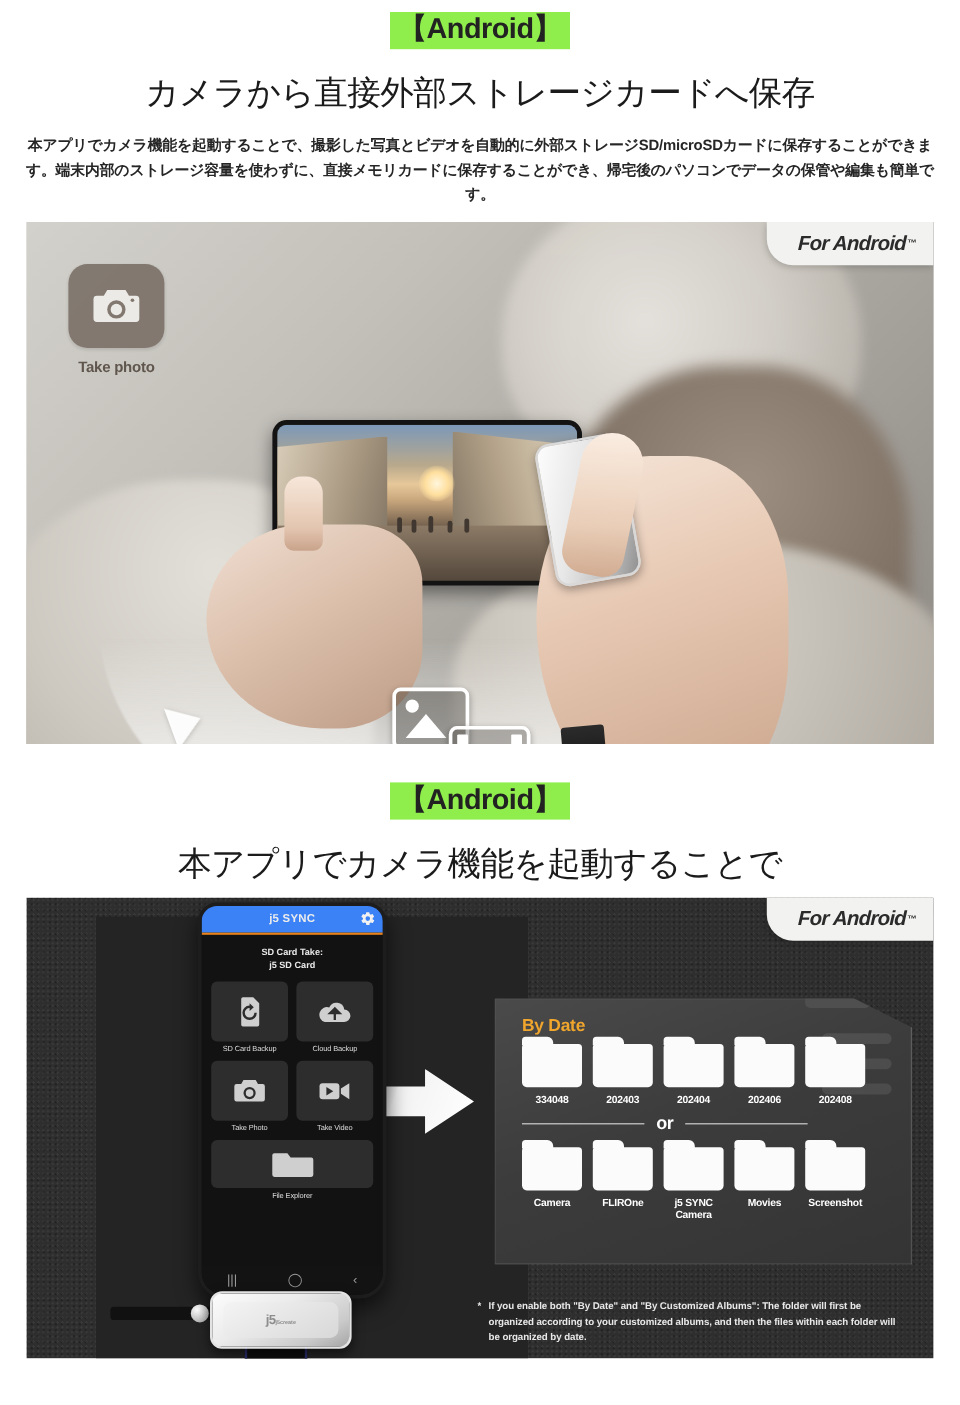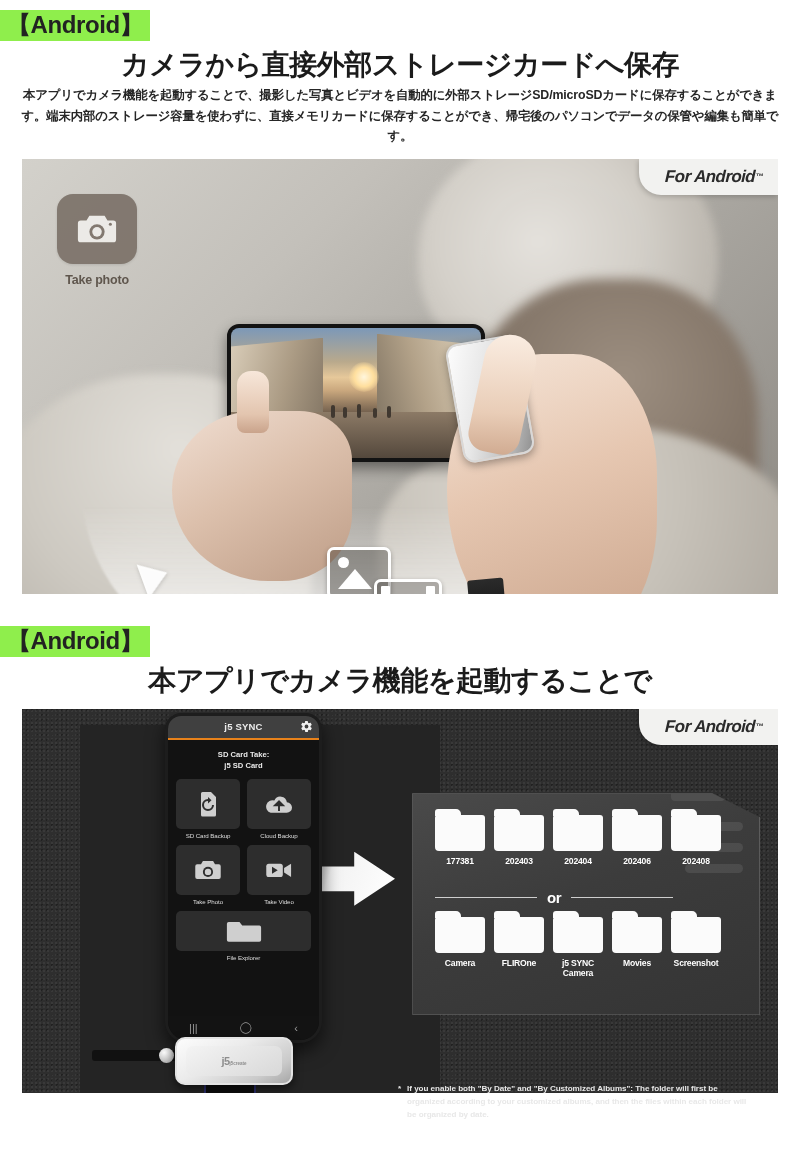--- a/index.html
+++ b/index.html
@@ -6,42 +6,42 @@
   html, body {
     width: 800px;
     background: #ffffff;
     font-family: "Liberation Sans", "DejaVu Sans", sans-serif;
     -webkit-font-smoothing: antialiased;
   }
   body { width: 800px; height: 1171px; overflow: hidden; position: relative; }
 
   
   .section { width: 800px; }
-  .tag-wrap { padding-top: 10px; }
+  .tag-wrap { text-align: center; padding-top: 10px; }
   .android-tag {
     display: inline-block;
     background: #8FEE4C;
     color: #222222;
     font-size: 24px;
     font-weight: bold;
     line-height: 1.05;
     padding: 2px 7px 4px 7px;
     letter-spacing: -0.4px;
   }
   .headline {
     text-align: center;
     font-size: 28px;
-    font-weight: bold;
+    font-weight: normal;
     color: #1b1b1b;
     letter-spacing: -0.5px;
-    margin-top: 7px;
+    margin-top: 20px;
     line-height: 1.18;
   }
   .lede {
-    margin: 4px auto 0 auto;
+    margin: 17px auto 0 auto;
     width: 762px;
     text-align: center;
     font-size: 12.4px;
     font-weight: bold;
     color: #262626;
     line-height: 1.65;
     letter-spacing: -0.15px;
   }
 
   
@@ -267,21 +267,21 @@
   }
 
   
   .phone2 {
     position:absolute; left:143px; top:4px; width:157px; height:330px;
     background:#121212; border:3px solid #1d1d1d;
     border-radius:16px 16px 22px 22px; z-index:5; overflow:hidden;
     box-shadow:0 8px 18px rgba(0,0,0,.6);
   }
   .app-head {
-    height:22px; background:#404040; position:relative;
+    height:22px; background:#3b82f6; position:relative;
     display:flex; align-items:center; justify-content:center;
   }
   .app-title { font-size:9.5px; color:#ececec; font-weight:bold; letter-spacing:.2px; }
   .gear {
     position:absolute; right:6px; top:4px; width:13px; height:13px; color:#f1f1f1;
   }
   .app-rule { height:2px; background:#e8821a; }
   .sd-name {
     text-align:center; color:#e9e9e9; font-size:7.6px; line-height:1.5;
     padding:9px 4px 7px 4px; font-weight:bold;
@@ -586,24 +586,25 @@
 
     <div class="sdcard">
       <div class="notch"></div>
       <div class="sd-pads">
         <i></i>
           <i></i>
           <i></i>
       </div>
 
       <div class="group" style="top:14px">
+        <div class="group-title">By Date</div>
         <div class="folders">
           <div class="folder">
             <div class="fico"></div>
-            <div class="fname">177381</div>
+            <div class="fname">334048</div>
           </div>
           <div class="folder">
             <div class="fico"></div>
             <div class="fname">202403</div>
           </div>
           <div class="folder">
             <div class="fico"></div>
             <div class="fname">202404</div>
           </div>
           <div class="folder">

